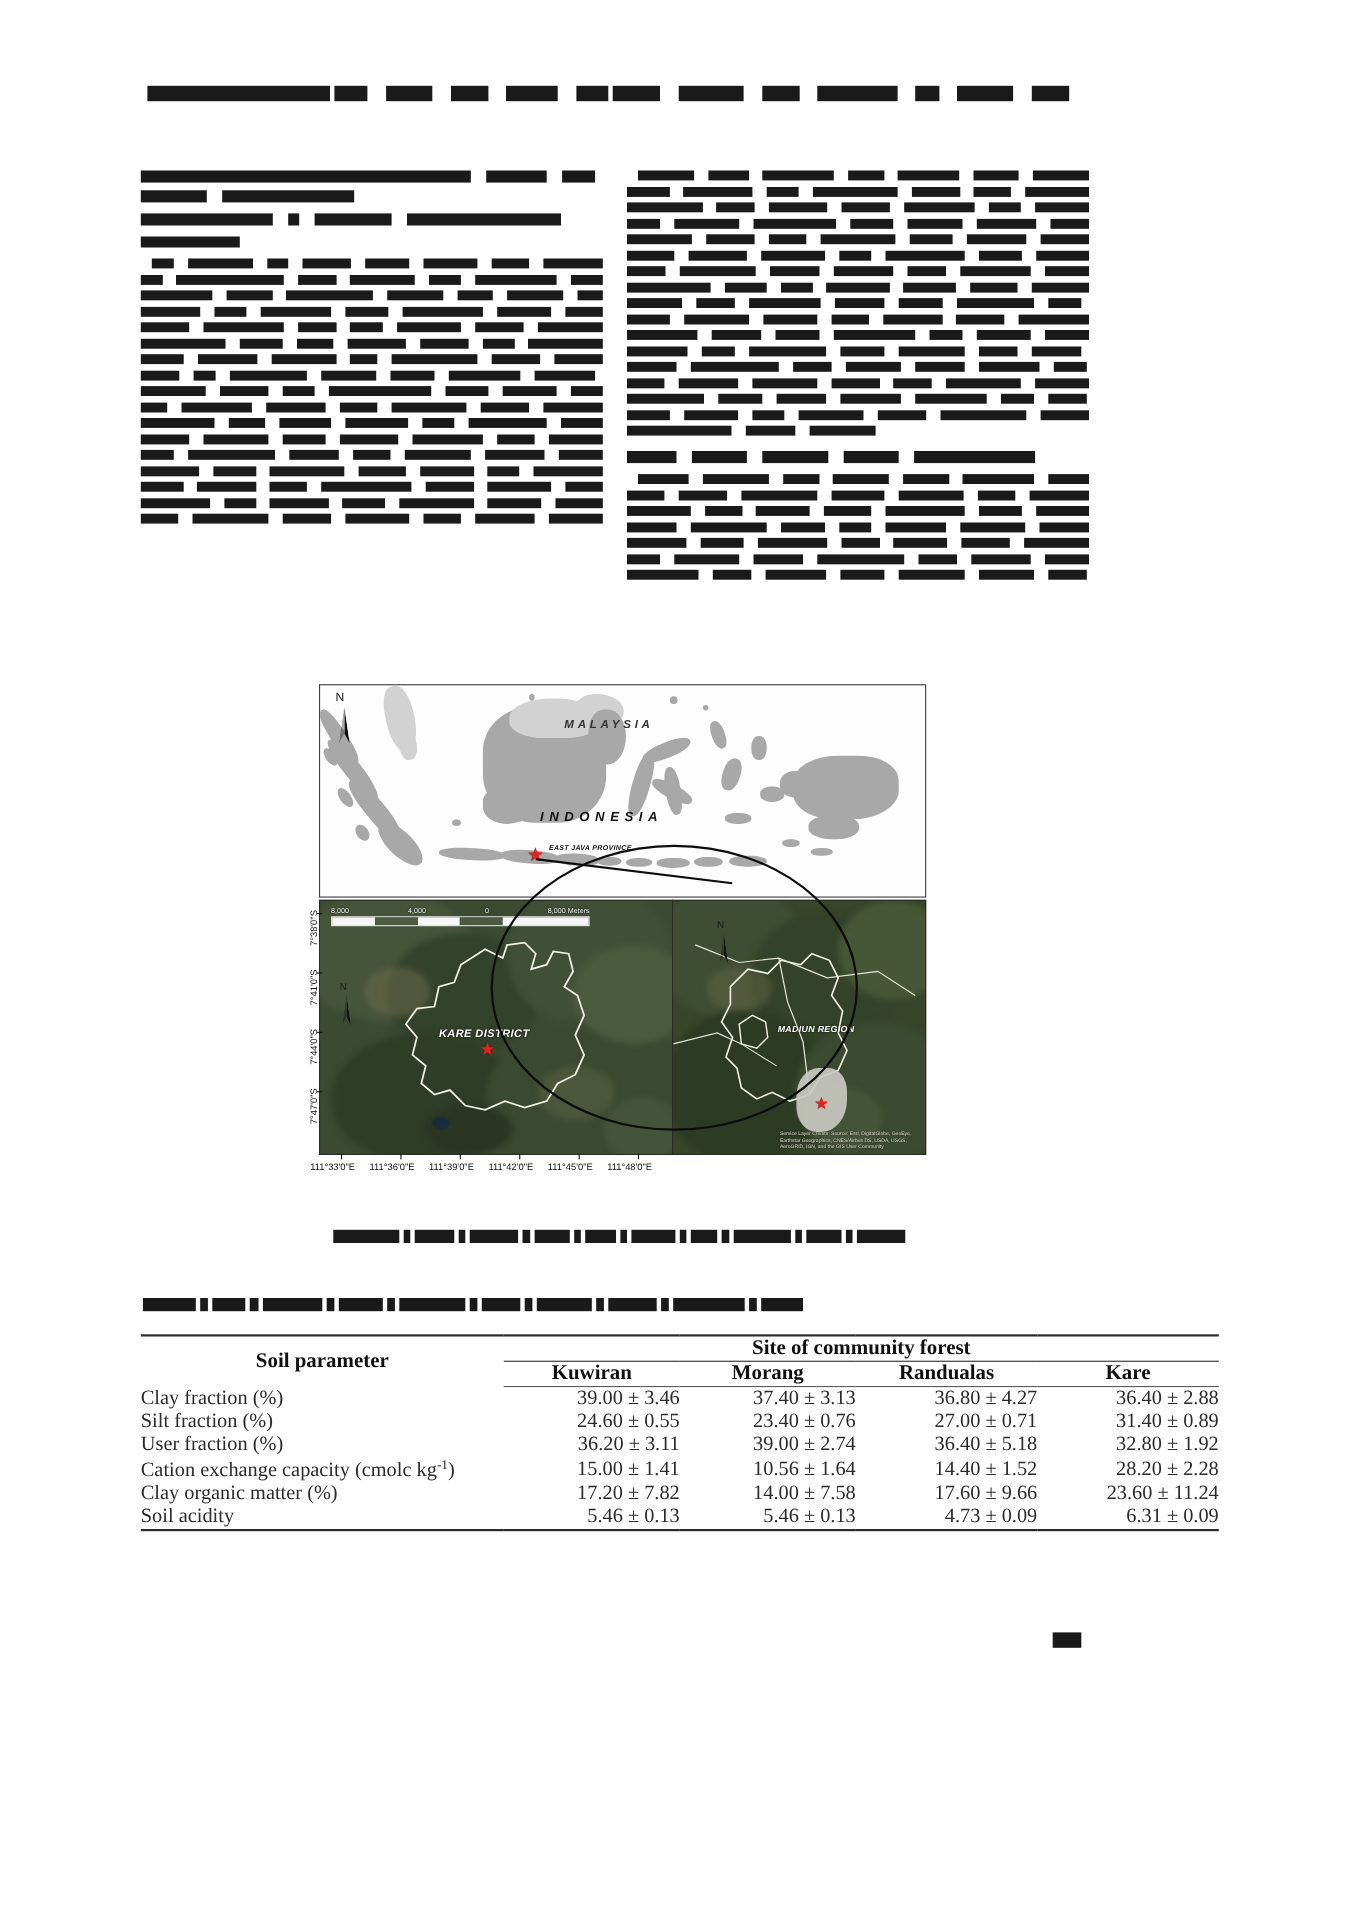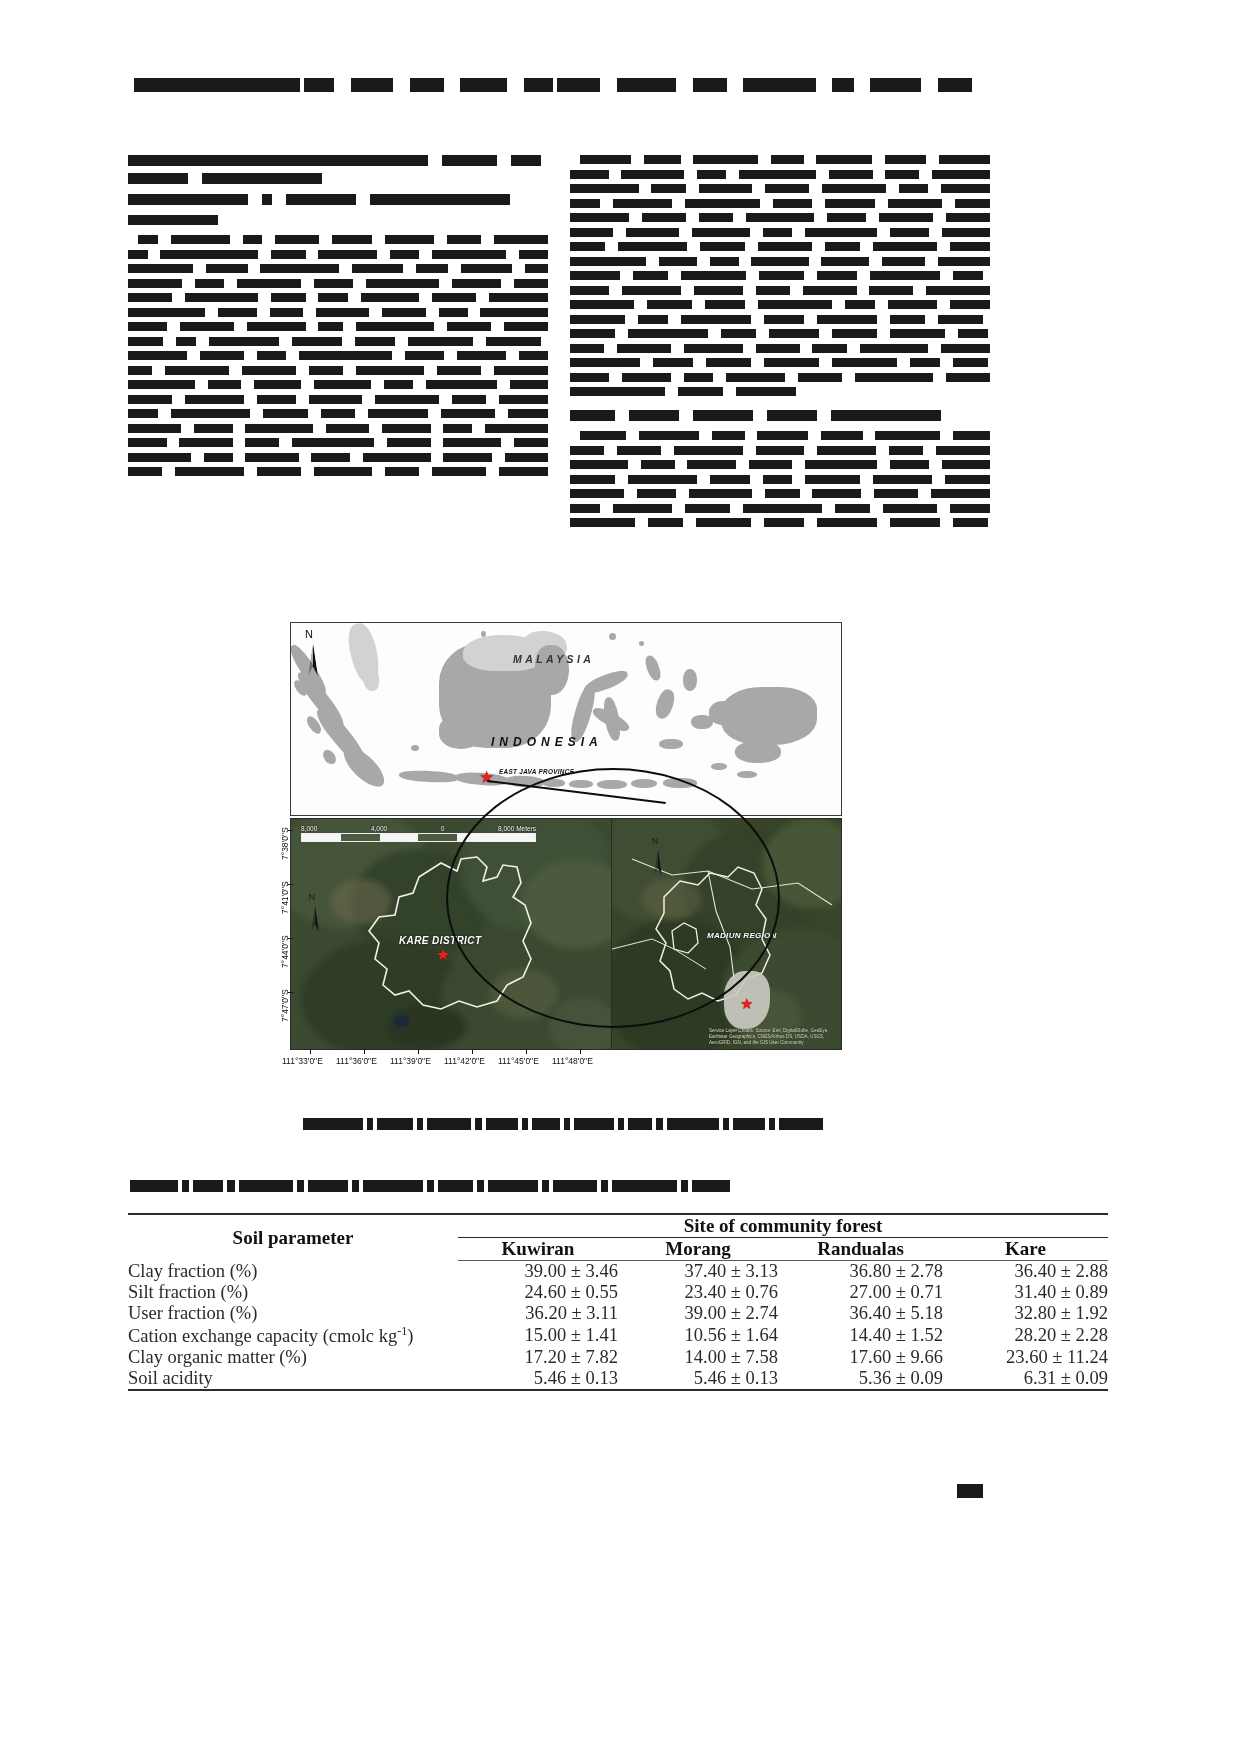--- a/index.html
+++ b/index.html
@@ -1092,21 +1092,21 @@
         <th class="site-head thinline" style="width:160px;">Morang</th>
         <th class="site-head thinline" style="width:165px;">Randualas</th>
         <th class="site-head thinline" style="width:165px;">Kare</th>
       </tr>
     </thead>
     <tbody id="table-body">
         <tr>
           <td class="param">Clay fraction (%)</td>
           <td class="val">39.00 ± 3.46</td>
           <td class="val">37.40 ± 3.13</td>
-          <td class="val">36.80 ± 2.78</td>
+          <td class="val">36.80 ± 4.27</td>
           <td class="val">36.40 ± 2.88</td>
         </tr>
         <tr>
           <td class="param">Silt fraction (%)</td>
           <td class="val">24.60 ± 0.55</td>
           <td class="val">23.40 ± 0.76</td>
           <td class="val">27.00 ± 0.71</td>
           <td class="val">31.40 ± 0.89</td>
         </tr>
         <tr>
@@ -1127,21 +1127,21 @@
           <td class="param">Clay organic matter (%)</td>
           <td class="val">17.20 ± 7.82</td>
           <td class="val">14.00 ± 7.58</td>
           <td class="val">17.60 ± 9.66</td>
           <td class="val">23.60 ± 11.24</td>
         </tr>
         <tr>
           <td class="param thickline">Soil acidity</td>
           <td class="val thickline">5.46 ± 0.13</td>
           <td class="val thickline">5.46 ± 0.13</td>
-          <td class="val thickline">5.36 ± 0.09</td>
+          <td class="val thickline">4.73 ± 0.09</td>
           <td class="val thickline">6.31 ± 0.09</td>
         </tr>
       </tbody>
   </table>
 
   <div id="page-num-bar">
       <span class="rb" style="width: 26px; height: 14px;"></span>
     </div>
 
 </div>

